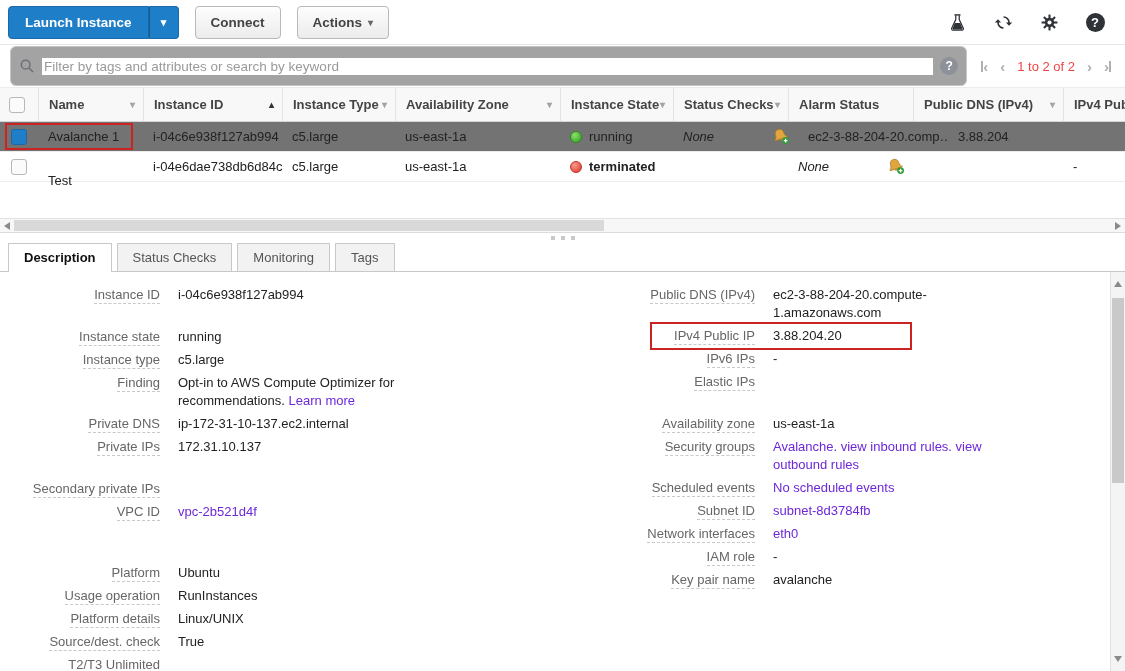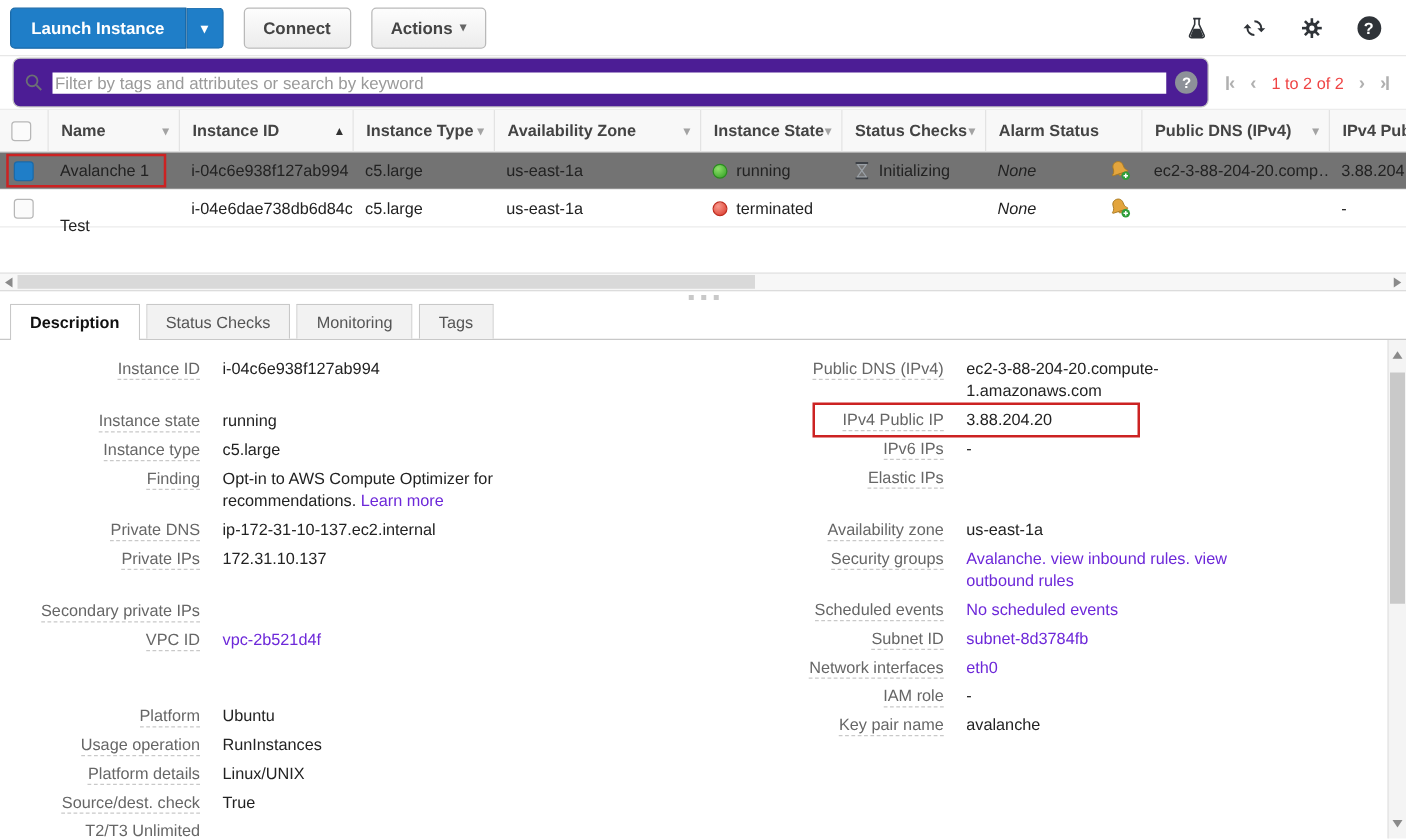--- a/index.html
+++ b/index.html
@@ -30,21 +30,21 @@
   .btn-gray .caret { font-size:10px; color:#666; }
   .tool-icons { margin-left:auto; display:flex; align-items:center; gap:26px; padding-right:12px; }
   .tool-icons .ic { width:20px; height:20px; display:flex; align-items:center; justify-content:center; cursor:pointer; }
   .help-circle {
     width:19px; height:19px; border-radius:50%; background:#2f3338; color:#fff;
     font-weight:bold; font-size:13px; text-align:center; line-height:19px;
   }
   
   .filterbar { height:44px; flex:none; border-top:1px solid #e7e7e7; border-bottom:1px solid #ececec;
     display:flex; align-items:center; padding:0 10px; gap:14px; }
-  .search { flex:1; height:40px; border:1px solid #c5c5c5; border-radius:6px; background:#4c1d95;
+  .search { flex:1; height:40px; border:1px solid #c5c5c5; border-radius:6px; background:#a3a3a3;
     display:flex; align-items:center; padding:0 8px; gap:7px; }
   .search input { border:none; outline:none; flex:1; font-size:13.5px; color:#444;
     font-family:"Liberation Sans", sans-serif; }
   .search input::placeholder { color:#9a9a9a; }
   .q-help { width:18px; height:18px; border-radius:50%; background:#8d9199; color:#fff;
     font-weight:bold; font-size:12px; text-align:center; line-height:18px; flex:none; cursor:pointer; }
   .pager { display:flex; align-items:center; gap:12px; padding-right:4px; }
   .pg-arrow { color:#b0b0b0; font-size:15px; font-weight:bold; display:flex; align-items:center; cursor:pointer; }
   .pg-arrow .bar { display:inline-block; width:2px; height:11px; background:#b0b0b0; }
   .pg-text { color:#ef4444; font-weight:normal;text-align:center; }
@@ -224,28 +224,20 @@
       <div class="cell " style="width: 105px;">
         <span>Avalanche 1</span>
       </div>
       <div class="cell " style="width: 139px;">i-04c6e938f127ab994</div>
       <div class="cell " style="width: 113px;">c5.large</div>
       <div class="cell " style="width: 165px;">us-east-1a</div>
       <div class="cell " style="width: 113px;">
         <span class="dot green"></span>
         <span>running</span>
       </div>
-      <div class="cell " style="width: 115px;">
-        <svg width="13" height="15" viewBox="0 0 13 15">
-          <rect x="1.5" y="0.6" width="10" height="1.7" fill="#3c4046"></rect>
-          <rect x="1.5" y="12.7" width="10" height="1.7" fill="#3c4046"></rect>
-          <path d="M3 2.6h7L6.5 7.5zM3 12.4h7L6.5 7.5z" fill="none" stroke="#9aa0a6" stroke-width="1"></path>
-        </svg>
-        <span>Initializing</span>
-      </div>
       <div class="cell alarm-cell" style="width: 125px;">
         <span class="italic">None</span>
         <svg width="18" height="17" viewBox="0 0 18 17">
           <g transform="rotate(-18 8 7)">
             <path d="M8 1.2c-2.6 0-4.2 1.9-4.2 4.2 0 3.2-1.3 4.1-2 4.7-.4.3-.2.9.3.9h11.8c.5 0 .7-.6.3-.9-.7-.6-2-1.5-2-4.7C12.2 3.1 10.6 1.2 8 1.2z" fill="#e3a53d" stroke="#a87a24" stroke-width=".7"></path>
             <path d="M6.5 11.3a1.6 1.6 0 0 0 3.1 0z" fill="#e3a53d" stroke="#a87a24" stroke-width=".6"></path>
           </g>
           <circle cx="13.6" cy="12.6" r="3.4" fill="#2f9e3a"></circle>
           <path d="M13.6 10.8v3.6M11.8 12.6h3.6" stroke="#fff" stroke-width="1.2"></path>
         </svg>
@@ -257,21 +249,21 @@
     <div class="row">
       <div class="cell cb-cell" style="width: 38px;">
         <span class="cb"></span>
       </div>
       <div class="cell " style="width: 105px; margin-top: 28px;">
         <span>Test</span>
       </div>
       <div class="cell " style="width: 139px;">i-04e6dae738db6d84c</div>
       <div class="cell " style="width: 113px;">c5.large</div>
       <div class="cell " style="width: 165px;">us-east-1a</div>
-      <div class="cell " style="width: 113px;">
+      <div class="cell " style="width: 113px; font-weight: bold;">
         <span class="dot red"></span>
         <span>terminated</span>
       </div>
       <div class="cell " style="width: 115px;"></div>
       <div class="cell alarm-cell" style="width: 125px;">
         <span class="italic">None</span>
         <svg width="18" height="17" viewBox="0 0 18 17">
           <g transform="rotate(-18 8 7)">
             <path d="M8 1.2c-2.6 0-4.2 1.9-4.2 4.2 0 3.2-1.3 4.1-2 4.7-.4.3-.2.9.3.9h11.8c.5 0 .7-.6.3-.9-.7-.6-2-1.5-2-4.7C12.2 3.1 10.6 1.2 8 1.2z" fill="#e3a53d" stroke="#a87a24" stroke-width=".7"></path>
             <path d="M6.5 11.3a1.6 1.6 0 0 0 3.1 0z" fill="#e3a53d" stroke="#a87a24" stroke-width=".6"></path>

